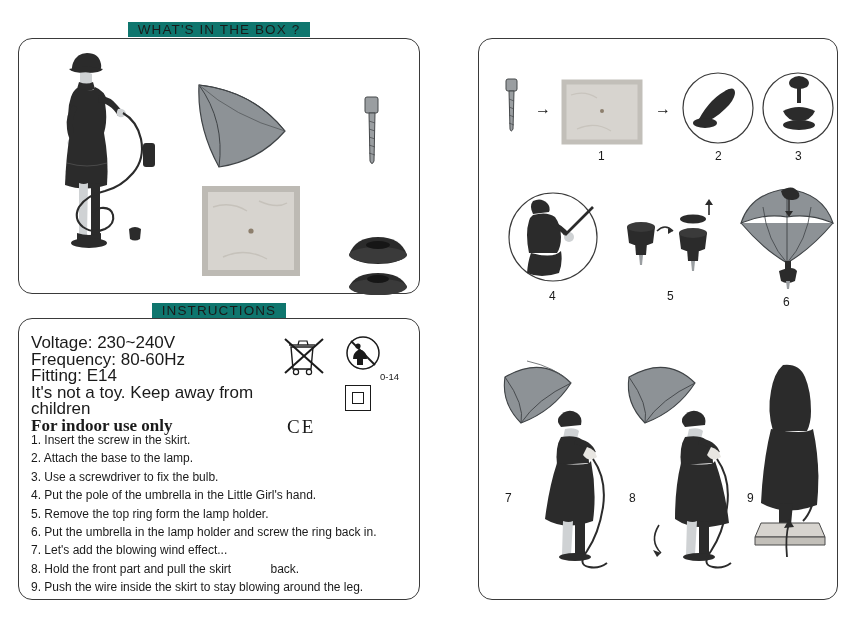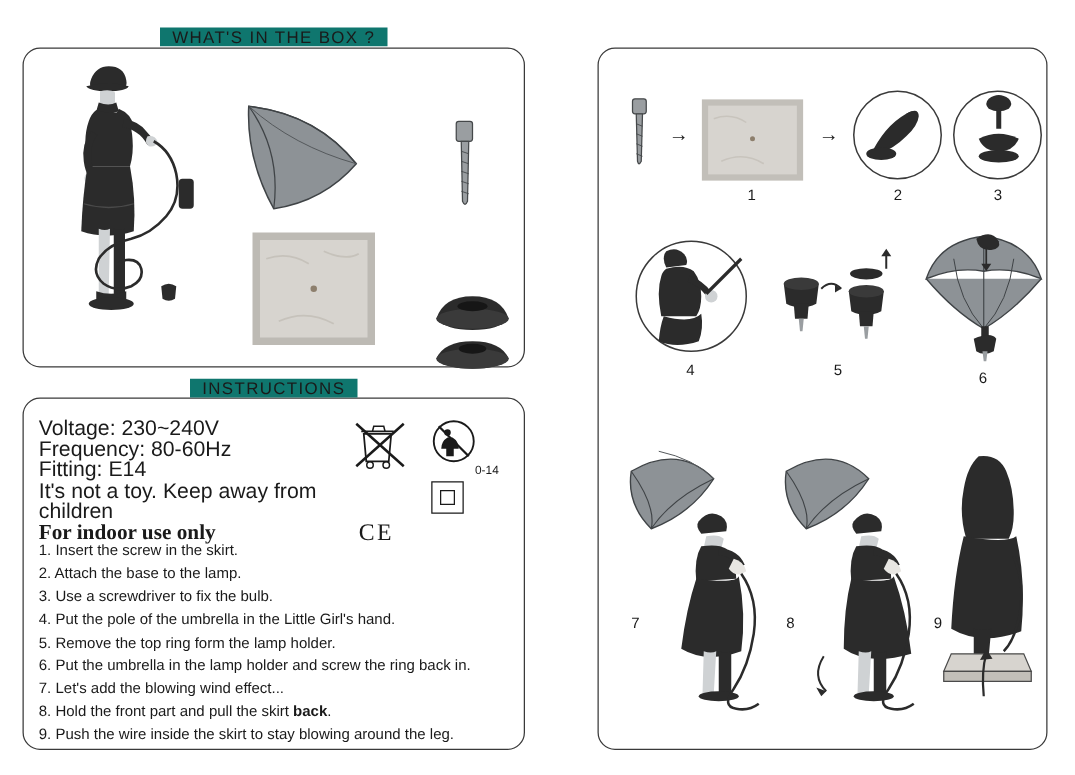--- a/index.html
+++ b/index.html
@@ -97,21 +97,21 @@
   }
   .spec .bold { font-weight: bold; font-family: Liberation Serif, serif; }
   .steps {
     position: absolute;
     left: 12px;
     top: 112px;
     width: 378px;
     font-size: 12px;
     line-height: 18.4px;
   }
-  .steps .b { font-weight: bold; }
+  .steps .b { font-weight: normal; margin-left: 36px; }
 
   .symbols {
     position: absolute;
     right: 16px;
     top: 14px;
     width: 120px;
     height: 90px;
   }
   .ce {
     position: absolute;

